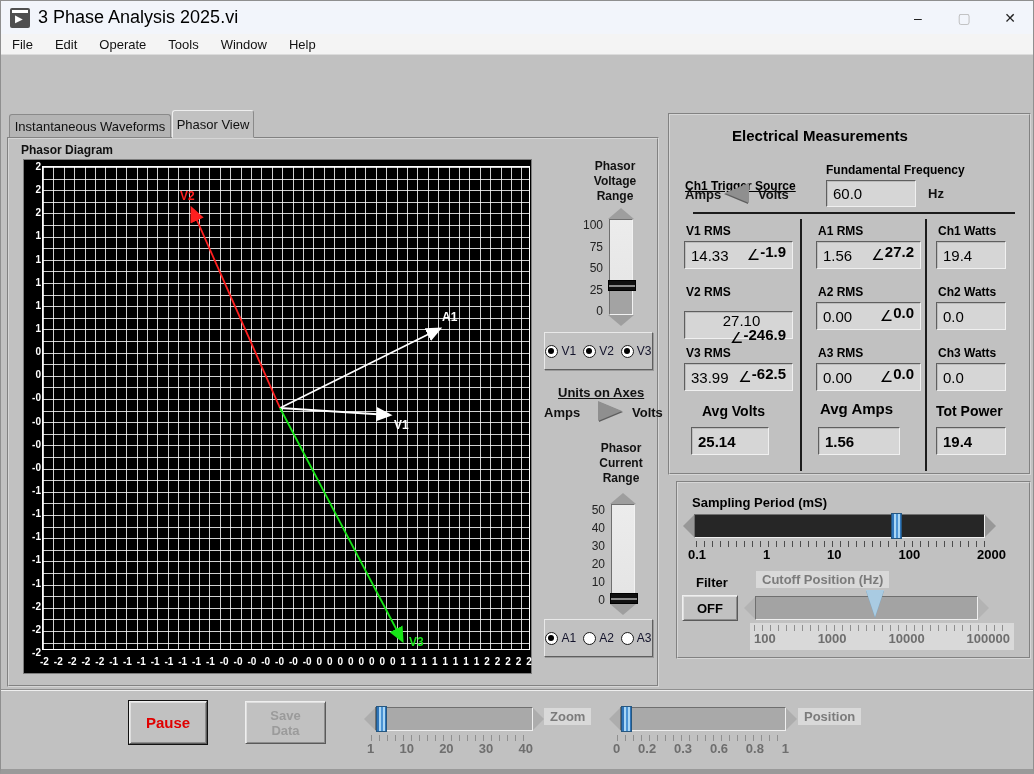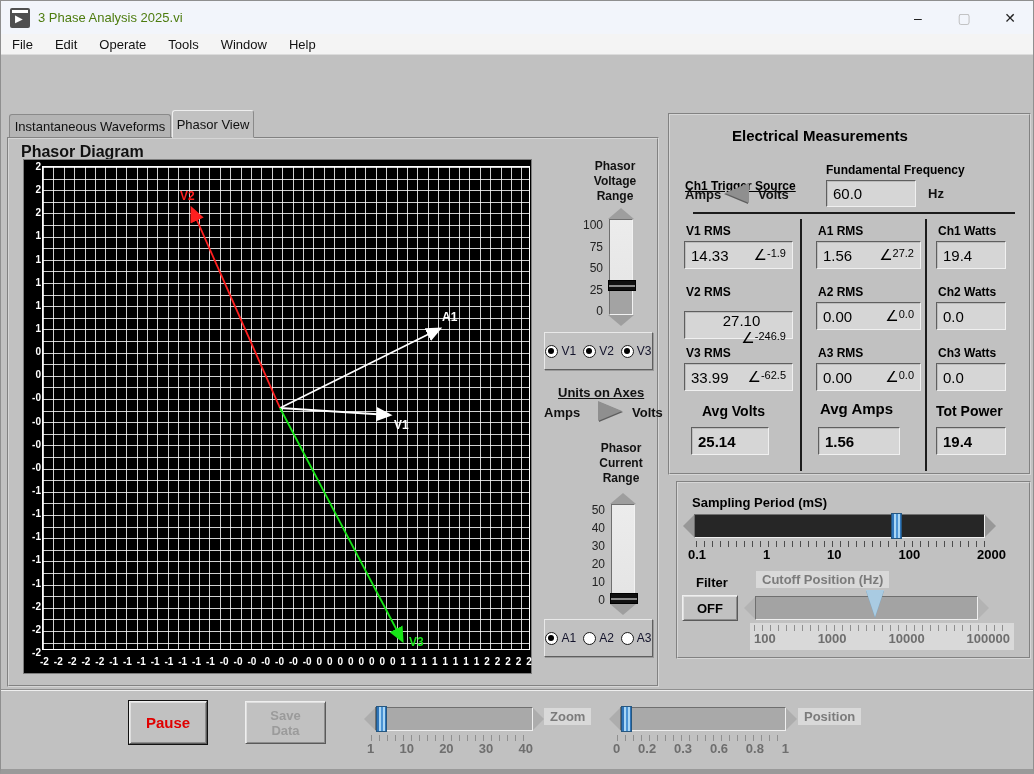--- a/index.html
+++ b/index.html
@@ -5,40 +5,40 @@
   * { margin:0; padding:0; box-sizing:border-box; }
   html,body { width:1034px; height:774px; }
   body { font-family:"Liberation Sans", sans-serif; background:#c1c1c1; overflow:hidden; }
   #win { position:relative; width:1034px; height:774px; background:#c1c1c1; border:1px solid #8f8f8f; border-bottom:5px solid #9a9a9a; }
 
   
   .titlebar { position:absolute; left:0; top:0; width:100%; height:33px; background:#f2f5fb; display:flex; align-items:center; }
   .appicon { width:20px; height:20px; margin-left:9px; background:#4f4f4f; border-radius:2px; position:relative; }
   .appicon::before { content:""; position:absolute; left:2px; top:2px; right:2px; height:3px; background:#fff; }
   .appicon::after { content:"▶"; position:absolute; left:5px; top:4px; color:#fff; font-size:10px; line-height:14px; }
-  .apptitle { margin-left:8px; font-size:13px; color:#4d7c0f; }
+  .apptitle { margin-left:8px; font-size:18px; color:#000000; }
   .winbtns { position:absolute; right:0; top:0; height:33px; display:flex; }
   .winbtn { width:46px; height:33px; display:flex; align-items:center; justify-content:center; font-size:14px; color:#222; }
   .winbtn.dim { color:#b5b5b5; }
 
   
   .menubar { position:absolute; left:0; top:33px; width:100%; height:21px; background:#f4f4f4; display:flex; align-items:center; border-bottom:1px solid #dcdcdc; }
   .menuitem { padding:0 11px; font-size:13px; color:#111; }
 
   
   .banner { position:absolute; left:62px; top:61px; width:906px; height:40px; background:#000; border:1px solid #777; display:flex; align-items:center; justify-content:center; }
   .banner span { color:#dedede; font-size:28px; letter-spacing:0.5px; }
 
   
   .tab { position:absolute; font-size:13px; color:#111; display:flex; align-items:center; justify-content:center; }
   .tab-inactive { left:8px; top:113px; width:162px; height:24px; background:#b4b4b4; border:1px solid #8a8a8a; border-bottom:none; border-radius:3px 3px 0 0; }
   .tab-active { left:171px; top:109px; width:82px; height:28px; background:#c1c1c1; border:1px solid #8a8a8a; border-bottom:1px solid #c1c1c1; border-top-color:#eee; border-left-color:#eee; border-radius:3px 3px 0 0; z-index:3; }
   .tabpage { position:absolute; left:6px; top:136px; width:652px; height:550px; border:2px groove #d6d6d6; background:#c1c1c1; z-index:1; }
 
-  .section-label { position:absolute; font-size:16px; font-weight:bold; color:#111; }
+  .section-label { position:absolute; font-size:12px; font-weight:bold; color:#111; }
 
   
   .plot { position:absolute; left:22px; top:158px; width:509px; height:515px; background:#000; border:1px solid #7d7d7d; z-index:2; }
   .yaxis { position:absolute; left:1px; top:2px; width:16px; height:496px; display:flex; flex-direction:column; justify-content:space-between; align-items:flex-end; }
   .yaxis span { color:#fff; font-size:10px; font-weight:bold; line-height:10px; }
   .grid { position:absolute; left:18px; top:6px; width:488px; height:484px; border:1px solid #fff;
     background-image:
       repeating-linear-gradient(90deg, rgba(255,255,255,0.82) 0 1px, transparent 1px 10.4px),
       repeating-linear-gradient(180deg, rgba(255,255,255,0.82) 0 1px, transparent 1px 11.6px); }
   .xaxis { position:absolute; left:16px; top:492px; width:492px; height:18px; display:flex; justify-content:space-between; align-items:center; overflow:hidden; }
@@ -73,21 +73,21 @@
   .panel { position:absolute; border:2px groove #d6d6d6; background:#c1c1c1; }
   #meas { left:667px; top:112px; width:363px; height:362px; }
   .meas-title { position:absolute; left:30px; top:12px; width:240px; text-align:center; font-size:15px; font-weight:bold; color:#000; }
   .hline { position:absolute; background:#1c1c1c; height:2px; }
   .vline { position:absolute; background:#1c1c1c; width:2px; }
   .m-label { position:absolute; font-size:12px; font-weight:bold; color:#000; white-space:nowrap; }
   .m-label-lg { position:absolute; font-size:14px; font-weight:bold; color:#000; white-space:nowrap; }
   .field { position:absolute; background:#d6d6d6; border:1px solid; border-color:#5f5f5f #f0f0f0 #f0f0f0 #5f5f5f; box-shadow:inset 1px 1px 0 rgba(0,0,0,0.12); display:flex; align-items:center; padding-left:6px; font-size:15px; color:#000; }
   .field .ang { margin-left:auto; margin-right:6px; display:flex; align-items:baseline; }
   .field .ang-sym { font-size:15px; }
-  .field .ang-num { font-size:11px; font-weight:normal; position:relative; top:-3px; }
+  .field .ang-num { font-size:15px; font-weight:bold; position:relative; top:-3px; }
   .field.bold { font-weight:bold; }
 
   
   .h-arrow-left { width:0; height:0; border-top:11px solid transparent; border-bottom:11px solid transparent; border-right:11px solid #989898; }
   .h-arrow-right { width:0; height:0; border-top:11px solid transparent; border-bottom:11px solid transparent; border-left:11px solid #989898; }
   .htrack { position:relative; height:24px; border:1px solid; border-color:#6f6f6f #efefef #efefef #6f6f6f; }
   .htrack.dark { background:#262626; }
   .htrack.gray { background:#a3a3a3; }
   .hhandle { position:absolute; top:-2px; width:11px; height:26px; border:1px solid #25567f; background:linear-gradient(90deg,#2f74b8 0 2px,#a9d6f4 2px 4px,#4b93d4 4px 6px,#a9d6f4 6px 8px,#2f74b8 8px 11px); }
   .tickstrip { height:6px; background:repeating-linear-gradient(90deg,#4d4d4d 0 1px,transparent 1px 8px); }

